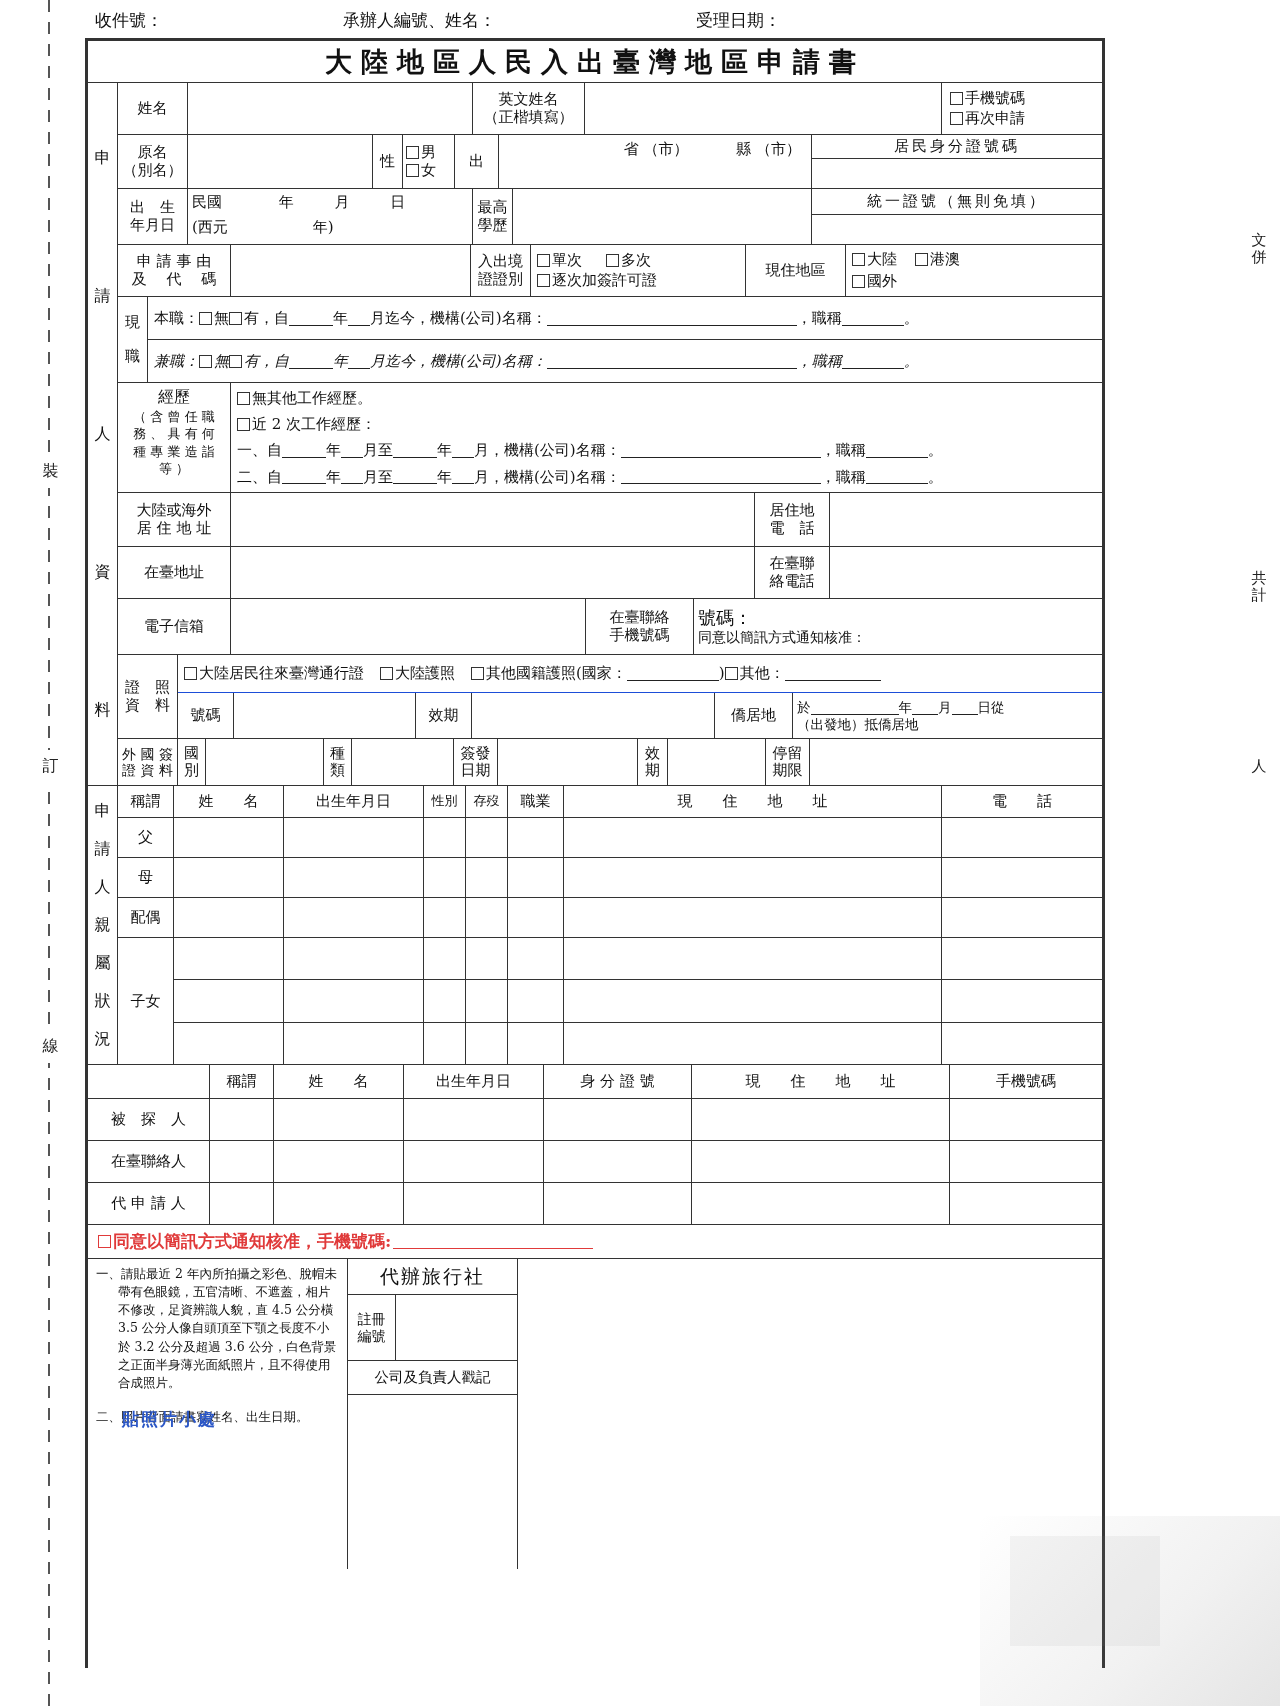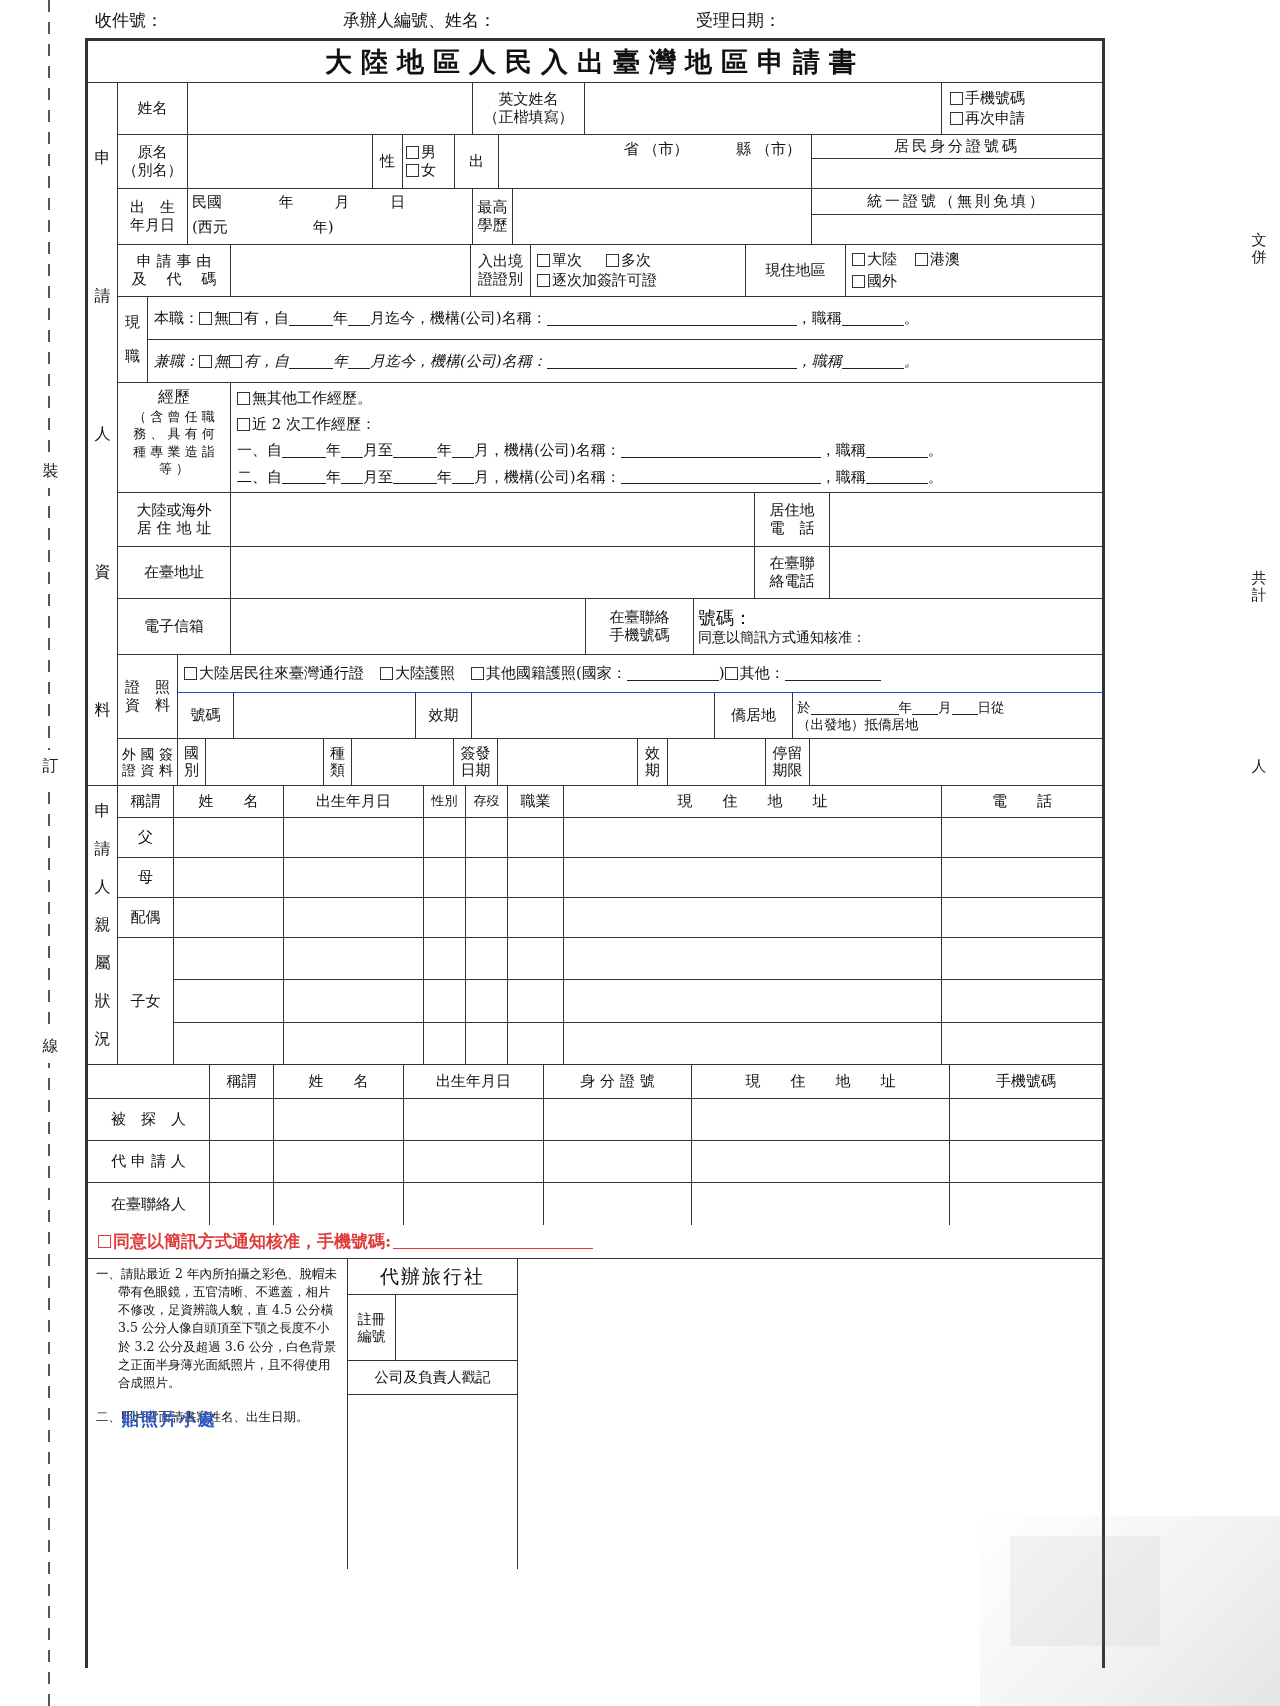--- a/index.html
+++ b/index.html
@@ -596,38 +596,38 @@
       </div>
       <div class="row" style="height:42px;">
         <div class="cell lbl" style="width:122px">被　探　人</div>
         <div class="cell" style="width:64px"></div>
         <div class="cell" style="width:130px"></div>
         <div class="cell" style="width:140px"></div>
         <div class="cell" style="width:148px"></div>
         <div class="cell fill"></div>
         <div class="cell" style="width:152px"></div>
       </div>
+      <div class="row" style="height:42px;">
+        <div class="cell lbl" style="width:122px">在臺聯絡人</div>
+        <div class="cell" style="width:64px"></div>
+        <div class="cell" style="width:130px"></div>
+        <div class="cell" style="width:140px"></div>
+        <div class="cell" style="width:148px"></div>
+        <div class="cell fill"></div>
+        <div class="cell" style="width:152px"></div>
+      </div>
       <div class="row" style="height:42px; border-bottom:1px solid #333;">
         <div class="cell lbl" style="width:122px">代 申 請 人</div>
         <div class="cell" style="width:64px"></div>
         <div class="cell" style="width:130px"></div>
         <div class="cell" style="width:140px"></div>
         <div class="cell" style="width:148px"></div>
         <div class="cell fill"></div>
         <div class="cell" style="width:152px"></div>
       </div>
-      <div class="row" style="height:42px;">
-        <div class="cell lbl" style="width:122px">在臺聯絡人</div>
-        <div class="cell" style="width:64px"></div>
-        <div class="cell" style="width:130px"></div>
-        <div class="cell" style="width:140px"></div>
-        <div class="cell" style="width:148px"></div>
-        <div class="cell fill"></div>
-        <div class="cell" style="width:152px"></div>
-      </div>
     </div>
 
     <div class="consent">
       <span class="cb cb-red"></span>
       <span>同意以簡訊方式通知核准，手機號碼:</span>
       <span class="u u-red" style="width:200px; margin-left:2px;"></span>
     </div>
 
     <div class="footer">
       <div class="notes">

